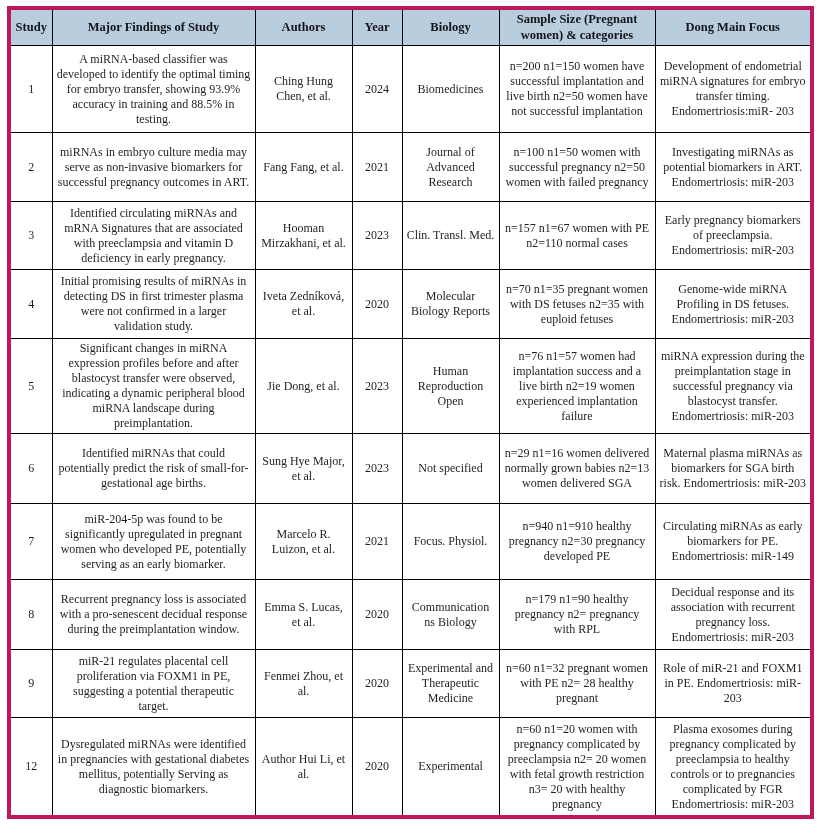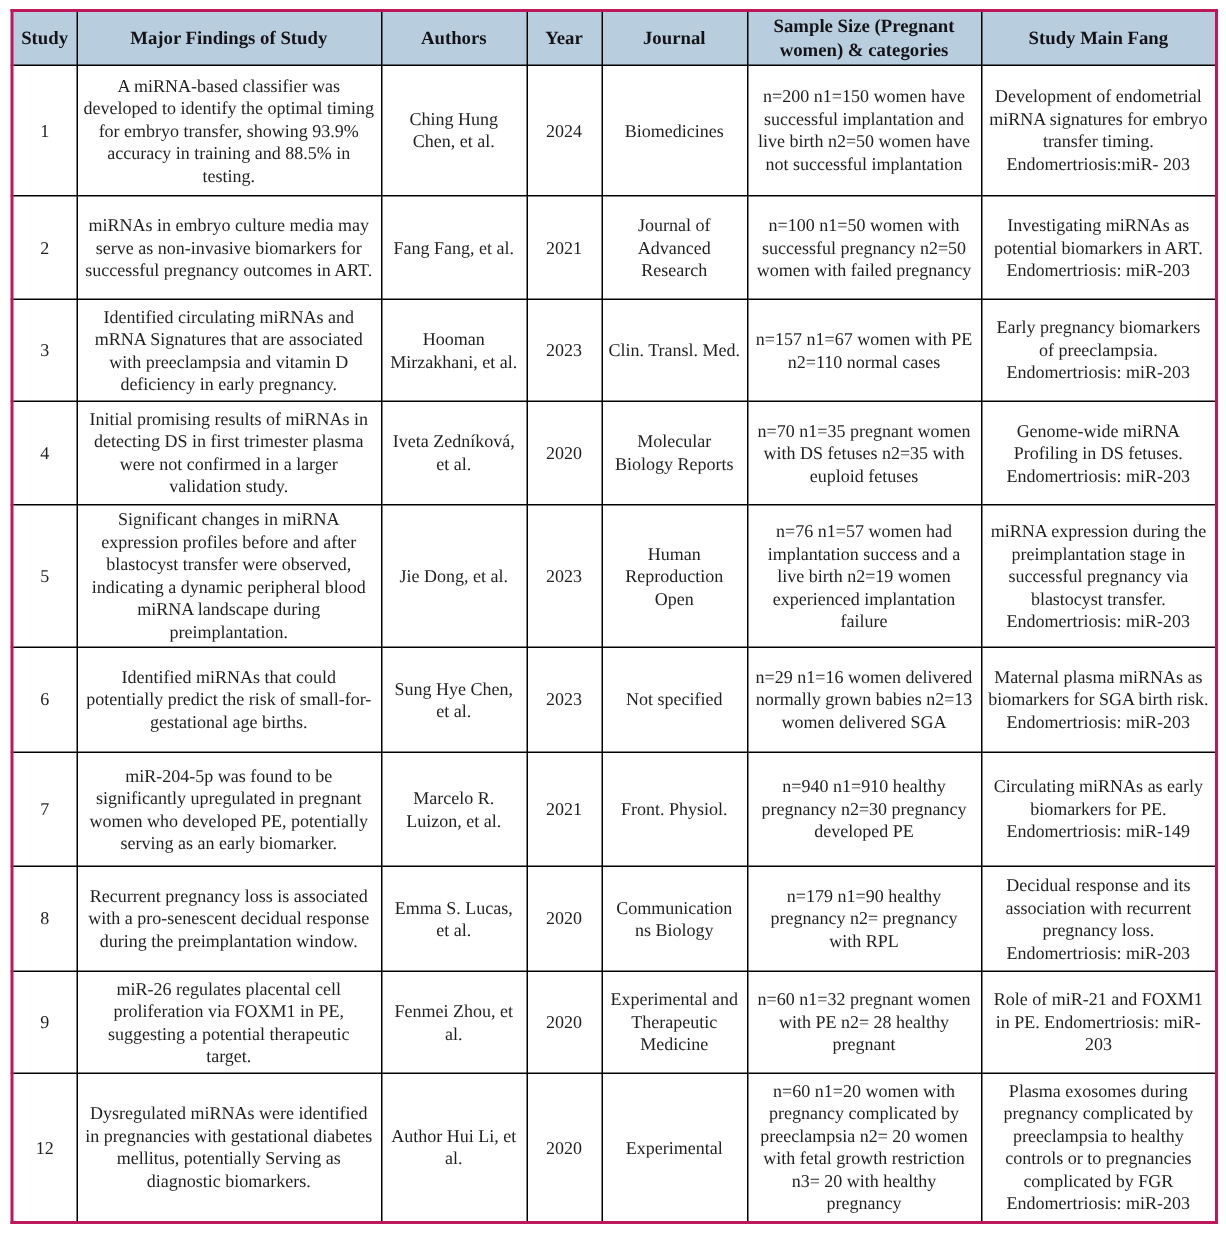--- a/index.html
+++ b/index.html
@@ -15,21 +15,21 @@
     width: 817px;
     height: 836px;
     background: #ffffff;
     box-sizing: border-box;
     padding: 6px 7px;
   }
   table.studies {
     border-collapse: collapse;
     table-layout: fixed;
     width: 803px;
-    border: 2px solid #be185d;
+    border: 4px solid #be185d;
   }
   table.studies th,
   table.studies td {
     border: 1px solid #000000;
     text-align: center;
     vertical-align: middle;
     padding: 2px 4px;
     font-size: 12px;
     line-height: 1.25;
     overflow-wrap: break-word;
@@ -74,23 +74,23 @@
         <col class="c-journal">
         <col class="c-sample">
         <col class="c-focus">
     </colgroup>
     <thead>
       <tr class="hdr">
         <th>Study</th>
         <th>Major Findings of Study</th>
         <th>Authors</th>
         <th>Year</th>
-        <th>Journal</th>
+        <th>Biology</th>
         <th>Sample Size (Pregnant women) &amp; categories</th>
-        <th>Study Main Fang</th>
+        <th>Dong Main Focus</th>
       </tr>
     </thead>
     <tbody>
       <tr class="r1">
         <td>1</td>
         <td>A miRNA-based classifier was developed to identify the optimal timing for embryo transfer, showing 93.9% accuracy in training and 88.5% in testing.</td>
         <td>Ching Hung Chen, et al.</td>
         <td>2024</td>
         <td>Biomedicines</td>
         <td>n=200 n1=150 women have successful implantation and live birth n2=50 women have not successful implantation</td>
@@ -128,47 +128,47 @@
         <td>Significant changes in miRNA expression profiles before and after blastocyst transfer were observed, indicating a dynamic peripheral blood miRNA landscape during preimplantation.</td>
         <td>Jie Dong, et al.</td>
         <td>2023</td>
         <td>Human Reproduction Open</td>
         <td>n=76 n1=57 women had implantation success and a live birth n2=19 women experienced implantation failure</td>
         <td>miRNA expression during the preimplantation stage in successful pregnancy via blastocyst transfer. Endomertriosis: miR-203</td>
       </tr>
       <tr class="r6">
         <td>6</td>
         <td>Identified miRNAs that could potentially predict the risk of small-for-gestational age births.</td>
-        <td>Sung Hye Chen, et al.</td>
+        <td>Sung Hye Major, et al.</td>
         <td>2023</td>
         <td>Not specified</td>
         <td>n=29 n1=16 women delivered normally grown babies n2=13 women delivered SGA</td>
         <td>Maternal plasma miRNAs as biomarkers for SGA birth risk. Endomertriosis: miR-203</td>
       </tr>
       <tr class="r7">
         <td>7</td>
         <td>miR-204-5p was found to be significantly upregulated in pregnant women who developed PE, potentially serving as an early biomarker.</td>
         <td>Marcelo R. Luizon, et al.</td>
         <td>2021</td>
-        <td>Front. Physiol.</td>
+        <td>Focus. Physiol.</td>
         <td>n=940 n1=910 healthy pregnancy n2=30 pregnancy developed PE</td>
         <td>Circulating miRNAs as early biomarkers for PE. Endomertriosis: miR-149</td>
       </tr>
       <tr class="r8">
         <td>8</td>
         <td>Recurrent pregnancy loss is associated with a pro-senescent decidual response during the preimplantation window.</td>
         <td>Emma S. Lucas, et al.</td>
         <td>2020</td>
         <td>Communication ns Biology</td>
         <td>n=179 n1=90 healthy pregnancy n2= pregnancy with RPL</td>
         <td>Decidual response and its association with recurrent pregnancy loss. Endomertriosis: miR-203</td>
       </tr>
       <tr class="r9">
         <td>9</td>
-        <td>miR-26 regulates placental cell proliferation via FOXM1 in PE, suggesting a potential therapeutic target.</td>
+        <td>miR-21 regulates placental cell proliferation via FOXM1 in PE, suggesting a potential therapeutic target.</td>
         <td>Fenmei Zhou, et al.</td>
         <td>2020</td>
         <td>Experimental and Therapeutic Medicine</td>
         <td>n=60 n1=32 pregnant women with PE n2= 28 healthy pregnant</td>
         <td>Role of miR-21 and FOXM1 in PE. Endomertriosis: miR-203</td>
       </tr>
       <tr class="r10">
         <td>12</td>
         <td>Dysregulated miRNAs were identified in pregnancies with gestational diabetes mellitus, potentially Serving as diagnostic biomarkers.</td>
         <td>Author Hui Li, et al.</td>

